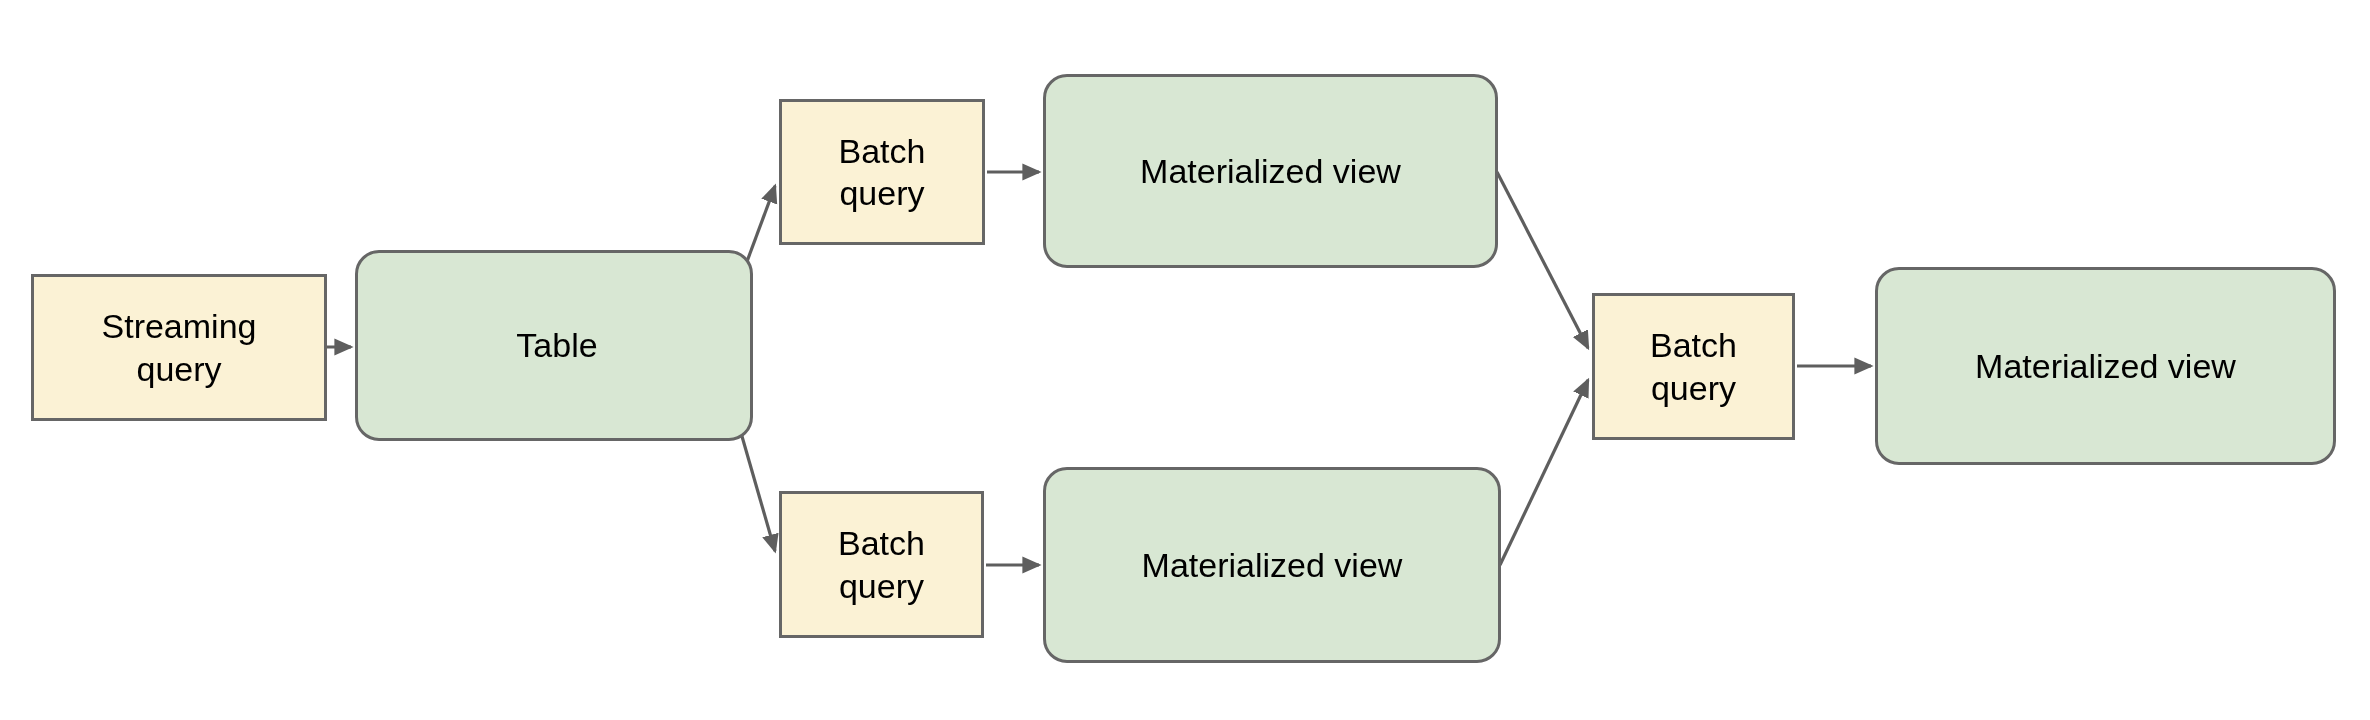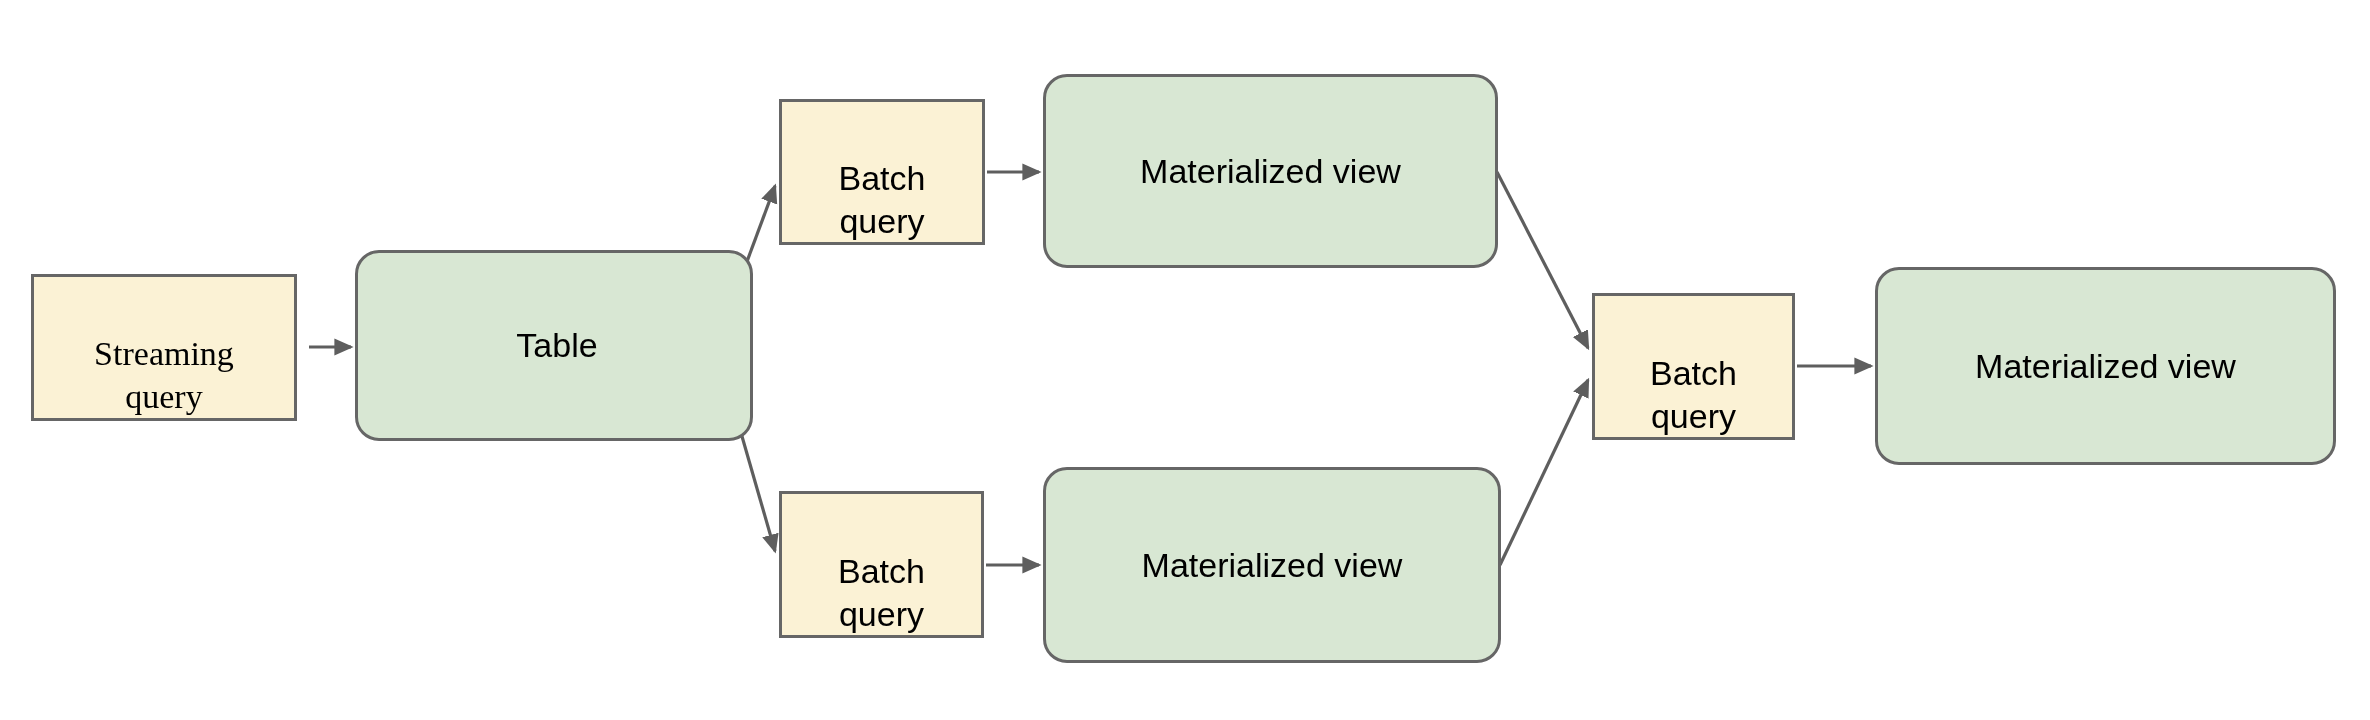--- a/index.html
+++ b/index.html
@@ -37,21 +37,20 @@
     font-family: "Liberation Sans", sans-serif;
     font-size: 34px;
     line-height: 1.25;
     white-space: pre-line;
     z-index: 2;
   }
   .node-process {
     background: #fbf2d5;
     border: 3px solid #666666;
     border-radius: 0;
-    align-items: flex-end;
   }
   .node-store {
     background: #d8e7d3;
     border: 3px solid #666666;
     border-radius: 24px;
     text-align: right;
   }
 </style>
 </head>
 <body>
@@ -69,21 +68,21 @@
         <line x1="716" y1="345" x2="775" y2="186" marker-end="url(#arrowhead)"></line>
         <line x1="716" y1="346" x2="775" y2="551" marker-end="url(#arrowhead)"></line>
         <line x1="987" y1="172" x2="1039" y2="172" marker-end="url(#arrowhead)"></line>
         <line x1="986" y1="565" x2="1039" y2="565" marker-end="url(#arrowhead)"></line>
         <line x1="1497" y1="172" x2="1588" y2="348" marker-end="url(#arrowhead)"></line>
         <line x1="1500" y1="565" x2="1588" y2="380" marker-end="url(#arrowhead)"></line>
         <line x1="1797" y1="366" x2="1871" y2="366" marker-end="url(#arrowhead)"></line>
       </g>
   </svg>
 
-  <div class="node node-process" style="left: 31px; top: 274px; width: 266px; height: 147px; font-family: Liberation Serif, serif;">
+  <div class="node node-process" style="left: 31px; top: 274px; width: 296px; height: 147px;">
     <span>Streaming
 query</span>
   </div>
 
   <div class="node node-store" style="left: 355px; top: 250px; width: 398px; height: 191px; padding-left: 6px;">
     <span>Table</span>
   </div>
 
   <div class="node node-process" style="left: 779px; top: 99px; width: 206px; height: 146px;">
     <span>Batch

